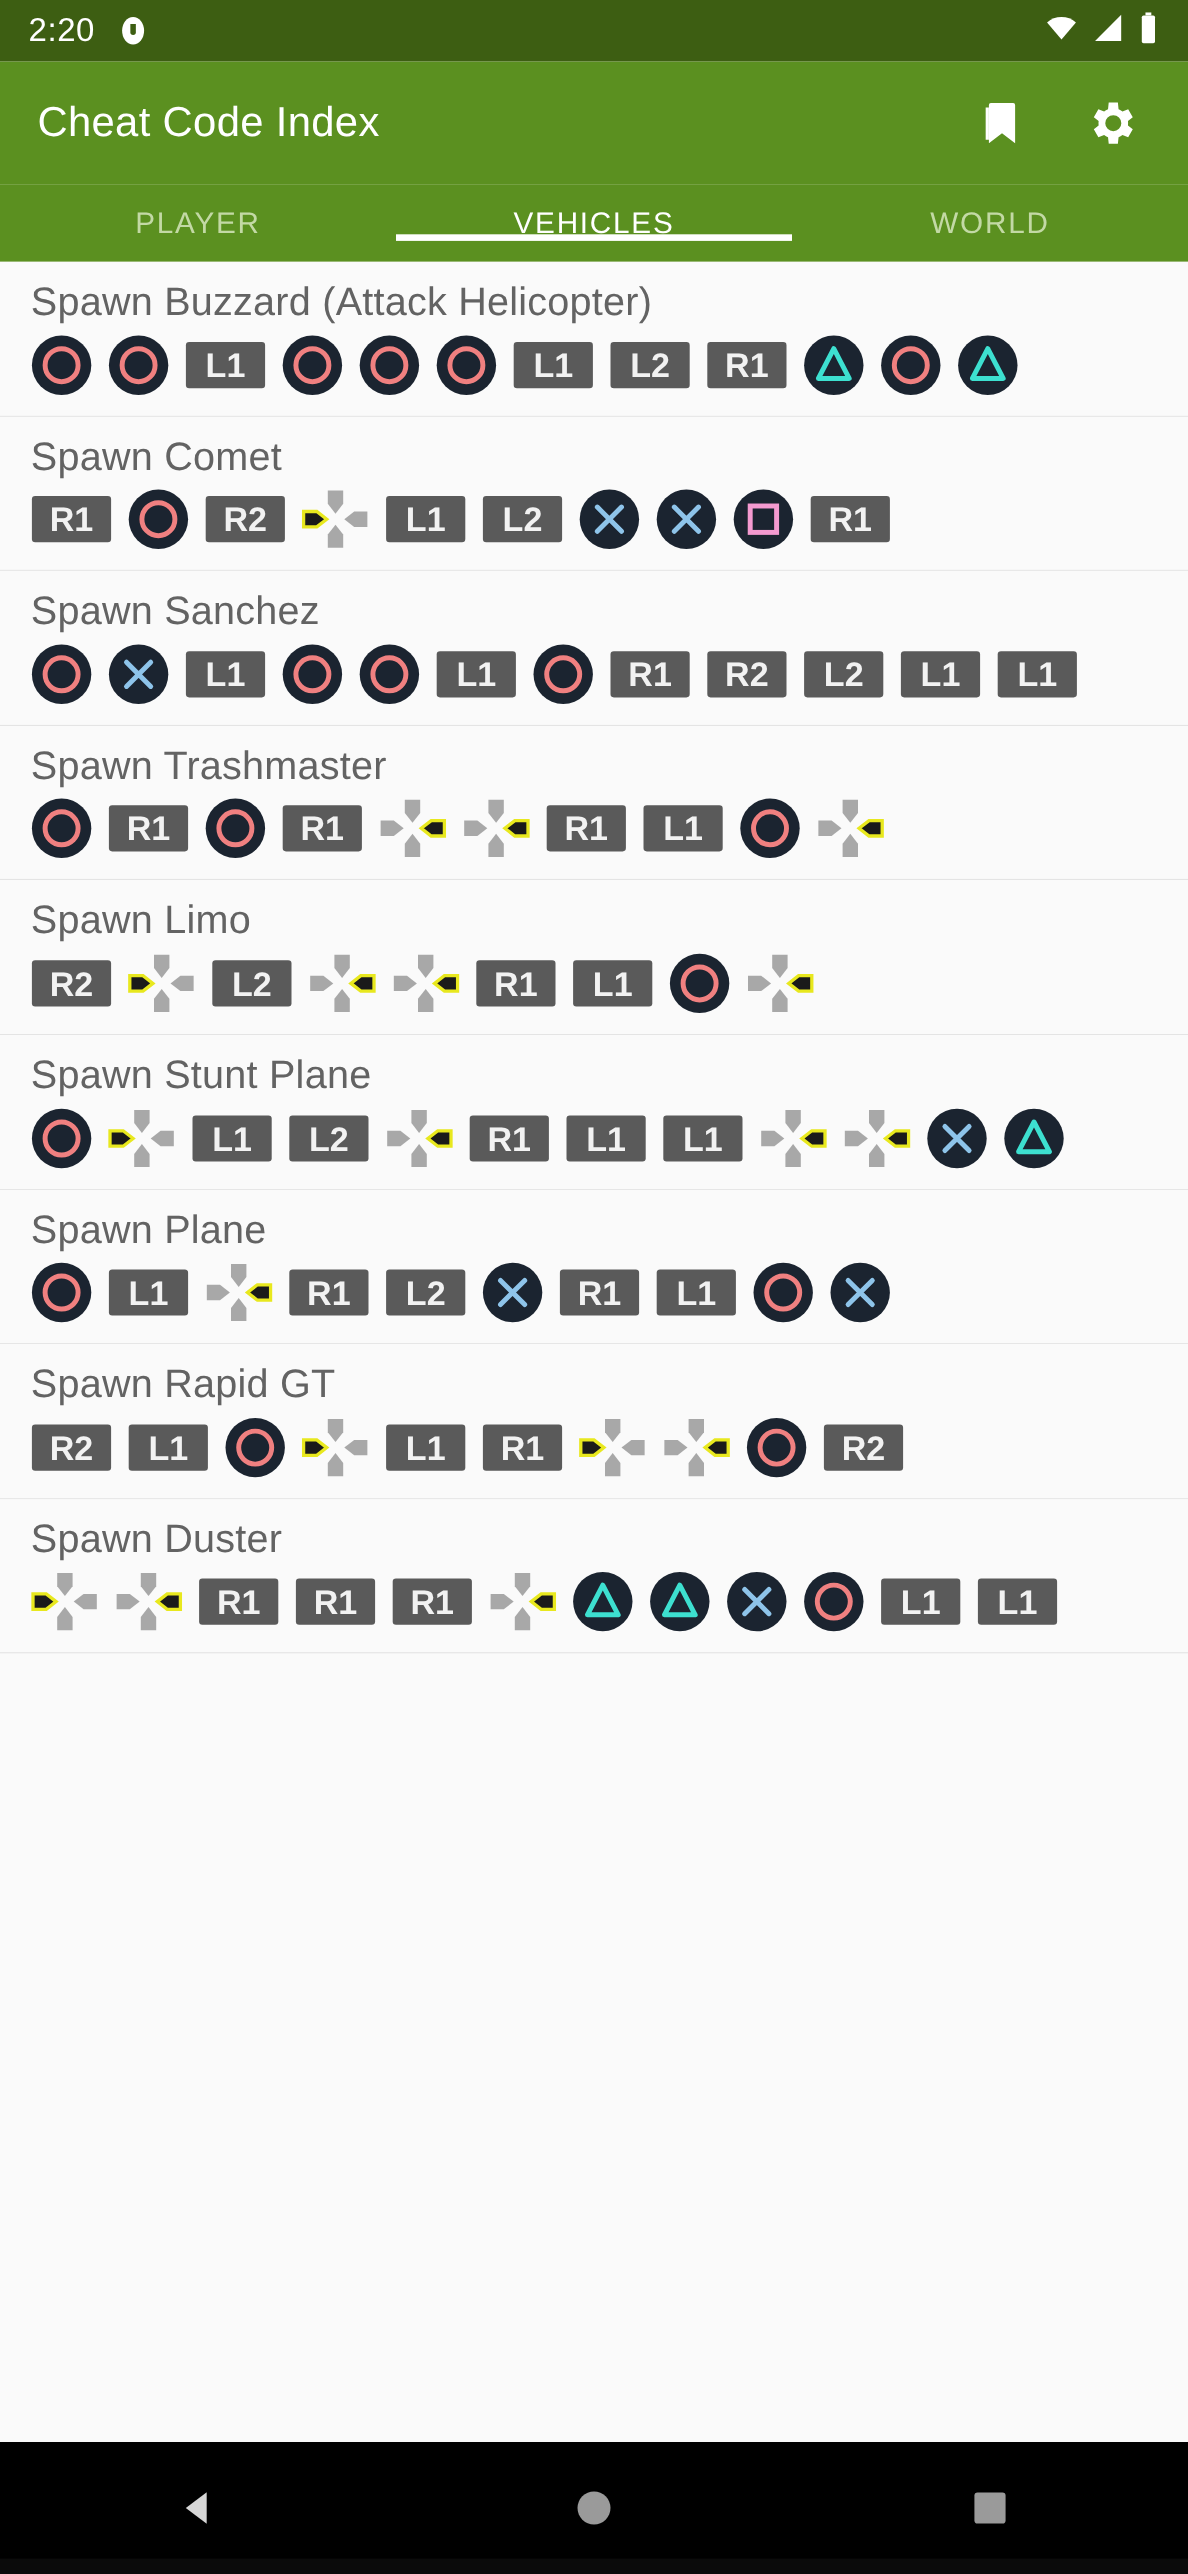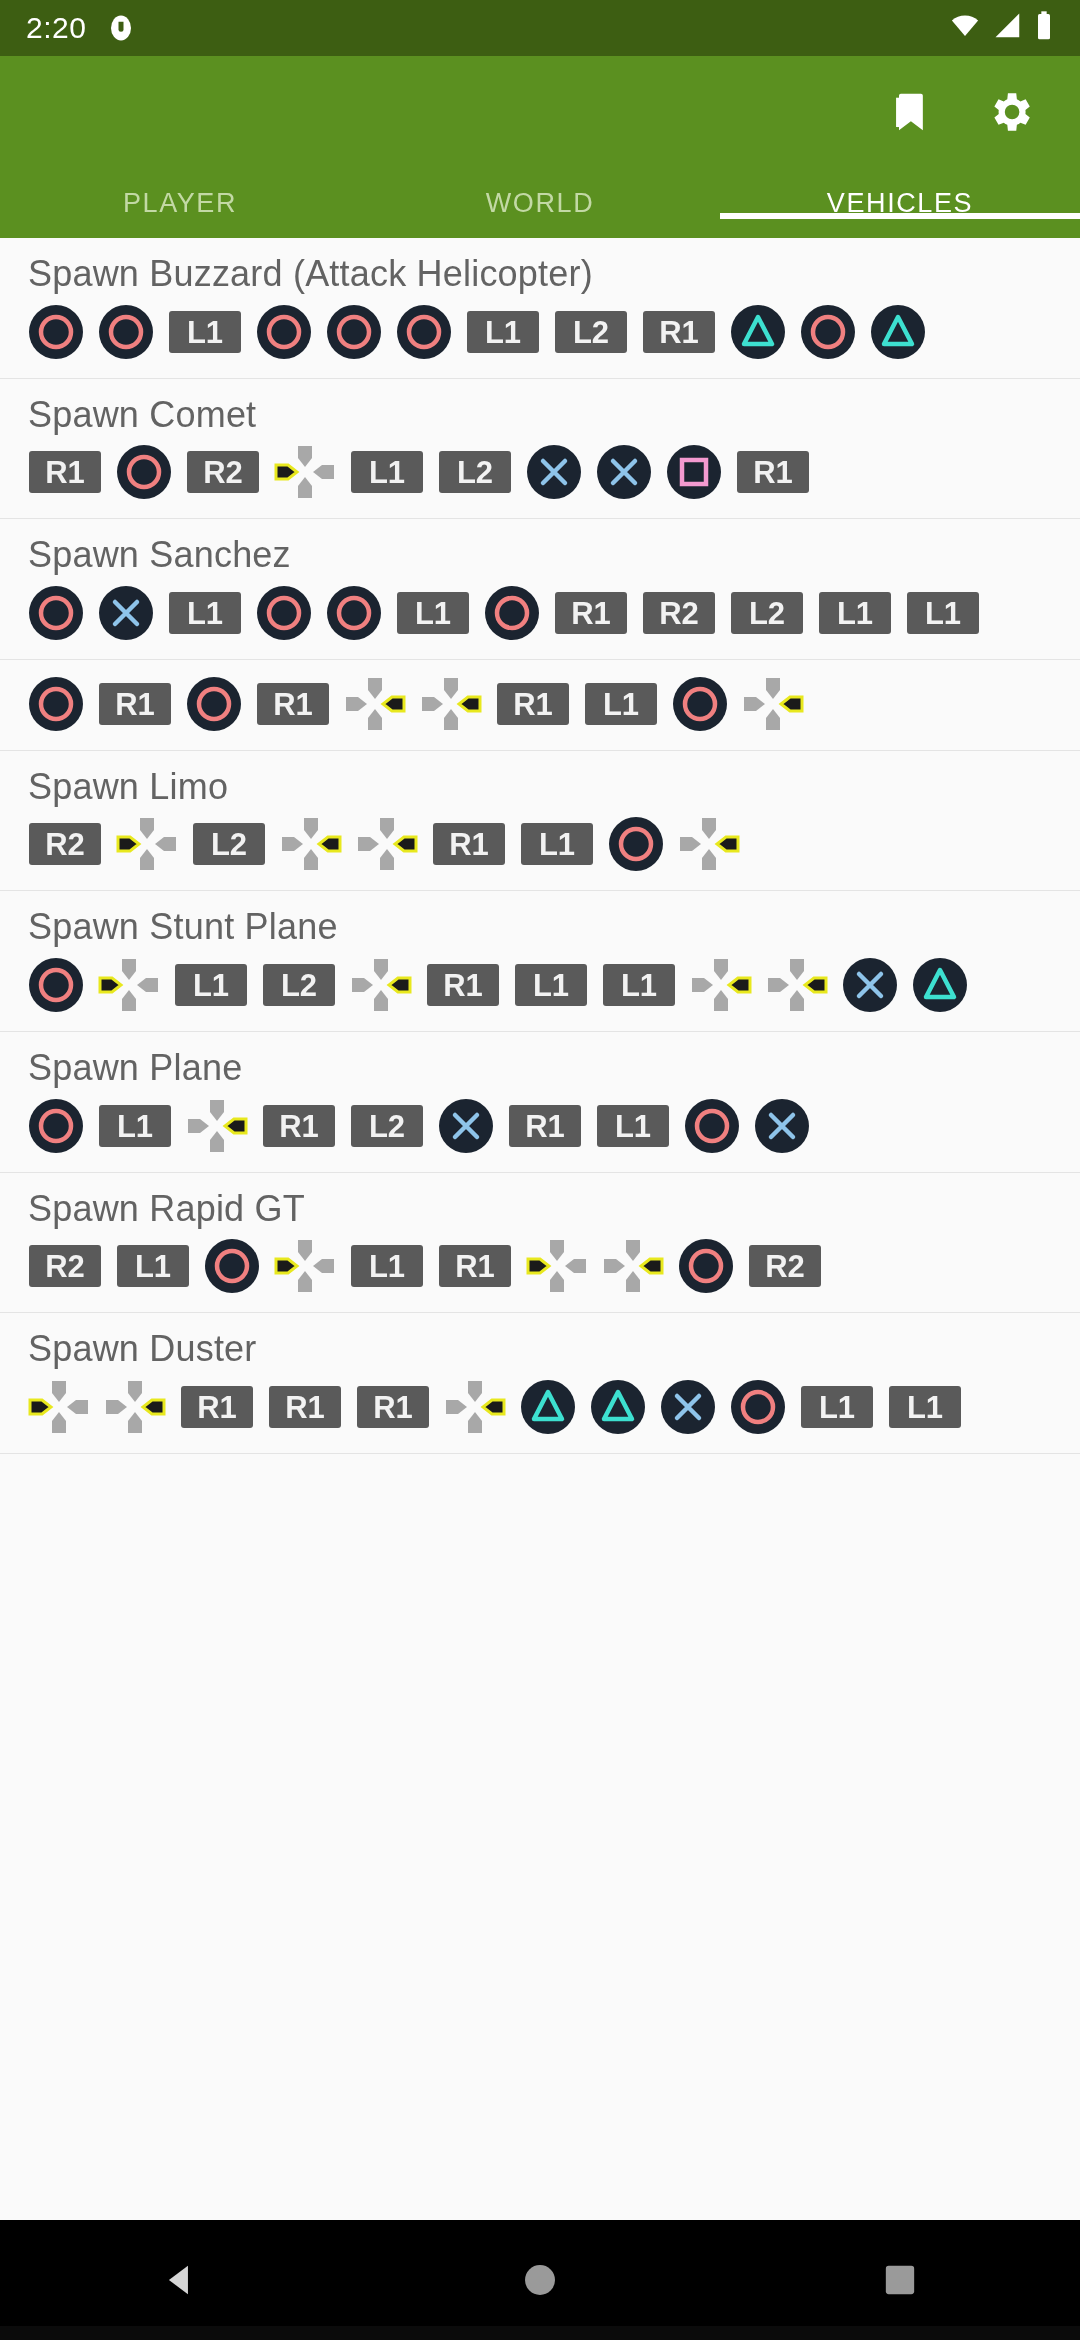--- a/index.html
+++ b/index.html
@@ -103,44 +103,45 @@
       <span>
         <svg width="20" height="32" viewBox="0 0 12 24">
             <rect x="4" y="1" width="4" height="2" fill="#fff"></rect>
             <rect x="1.5" y="3" width="9" height="19" rx="1.2" fill="#fff"></rect>
           </svg>
       </span>
     </span>
   </div>
 
   <div class="appbar">
+    <div class="appbar-title">Cheat Code Index</div>
     <div class="appbar-actions">
       <div class="act">
         <svg width="44" height="52" viewBox="0 0 24 24">
             <path d="M7 2h11a1 1 0 0 1 1 1v19l-6.5-5L6 22V3a1 1 0 0 1 1-1z" fill="#fff"></path>
             <path d="M5.2 4.2v16" stroke="#fff" stroke-width="1.6" fill="none"></path>
           </svg>
       </div>
       <div class="act">
         <svg width="50" height="50" viewBox="0 0 24 24">
             <path fill="#fff" d="M19.4 13a7.6 7.6 0 0 0 0-2l2.1-1.6-2-3.5-2.5 1a7.6 7.6 0 0 0-1.7-1L15 3H11l-.3 2.9c-.6.2-1.2.6-1.7 1l-2.5-1-2 3.5L6.6 11a7.6 7.6 0 0 0 0 2l-2.1 1.6 2 3.5 2.5-1c.5.4 1.1.8 1.7 1l.3 2.9h4l.3-2.9c.6-.2 1.2-.6 1.7-1l2.5 1 2-3.5zM13 15.5A3.5 3.5 0 1 1 16.5 12 3.5 3.5 0 0 1 13 15.5z"></path>
           </svg>
       </div>
     </div>
   </div>
 
   <div class="tabs">
     <div class="tab">
         <span>PLAYER</span>
       </div>
+    <div class="tab active">
+        <span>VEHICLES</span>
+      </div>
     <div class="tab">
         <span>WORLD</span>
-      </div>
-    <div class="tab active">
-        <span>VEHICLES</span>
       </div>
   </div>
 
   <div class="list" id="cheat-list">
       <div class="entry">
         <div class="entry-title">Spawn Buzzard (Attack Helicopter)</div>
         <div class="btnrow">
           <span style="display: inline-flex;">
             <svg class="g g-face" viewBox="0 0 56 56" width="56" height="56">
     <circle cx="28" cy="28" r="27" fill="#1b2430"></circle>
@@ -353,20 +354,21 @@
           </span>
           <span style="display: inline-flex;">
             <svg class="g g-sh" viewBox="0 0 74 44" width="74" height="44">
     <rect x="1" y="1" width="72" height="42" rx="3" fill="#5a5a5a"></rect>
     <text x="37" y="33" text-anchor="middle" font-family="Liberation Sans, sans-serif" font-size="31" font-weight="bold" fill="#f2f2f2">L1</text>
             </svg>
           </span>
         </div>
       </div>
       <div class="entry">
+        <div class="entry-title">Spawn Trashmaster</div>
         <div class="btnrow">
           <span style="display: inline-flex;">
             <svg class="g g-face" viewBox="0 0 56 56" width="56" height="56">
     <circle cx="28" cy="28" r="27" fill="#1b2430"></circle>
               <circle cx="28" cy="28" r="15" fill="none" stroke="#f08080" stroke-width="4.5"></circle>
             </svg>
           </span>
           <span style="display: inline-flex;">
             <svg class="g g-sh" viewBox="0 0 74 44" width="74" height="44">
     <rect x="1" y="1" width="72" height="42" rx="3" fill="#5a5a5a"></rect>

